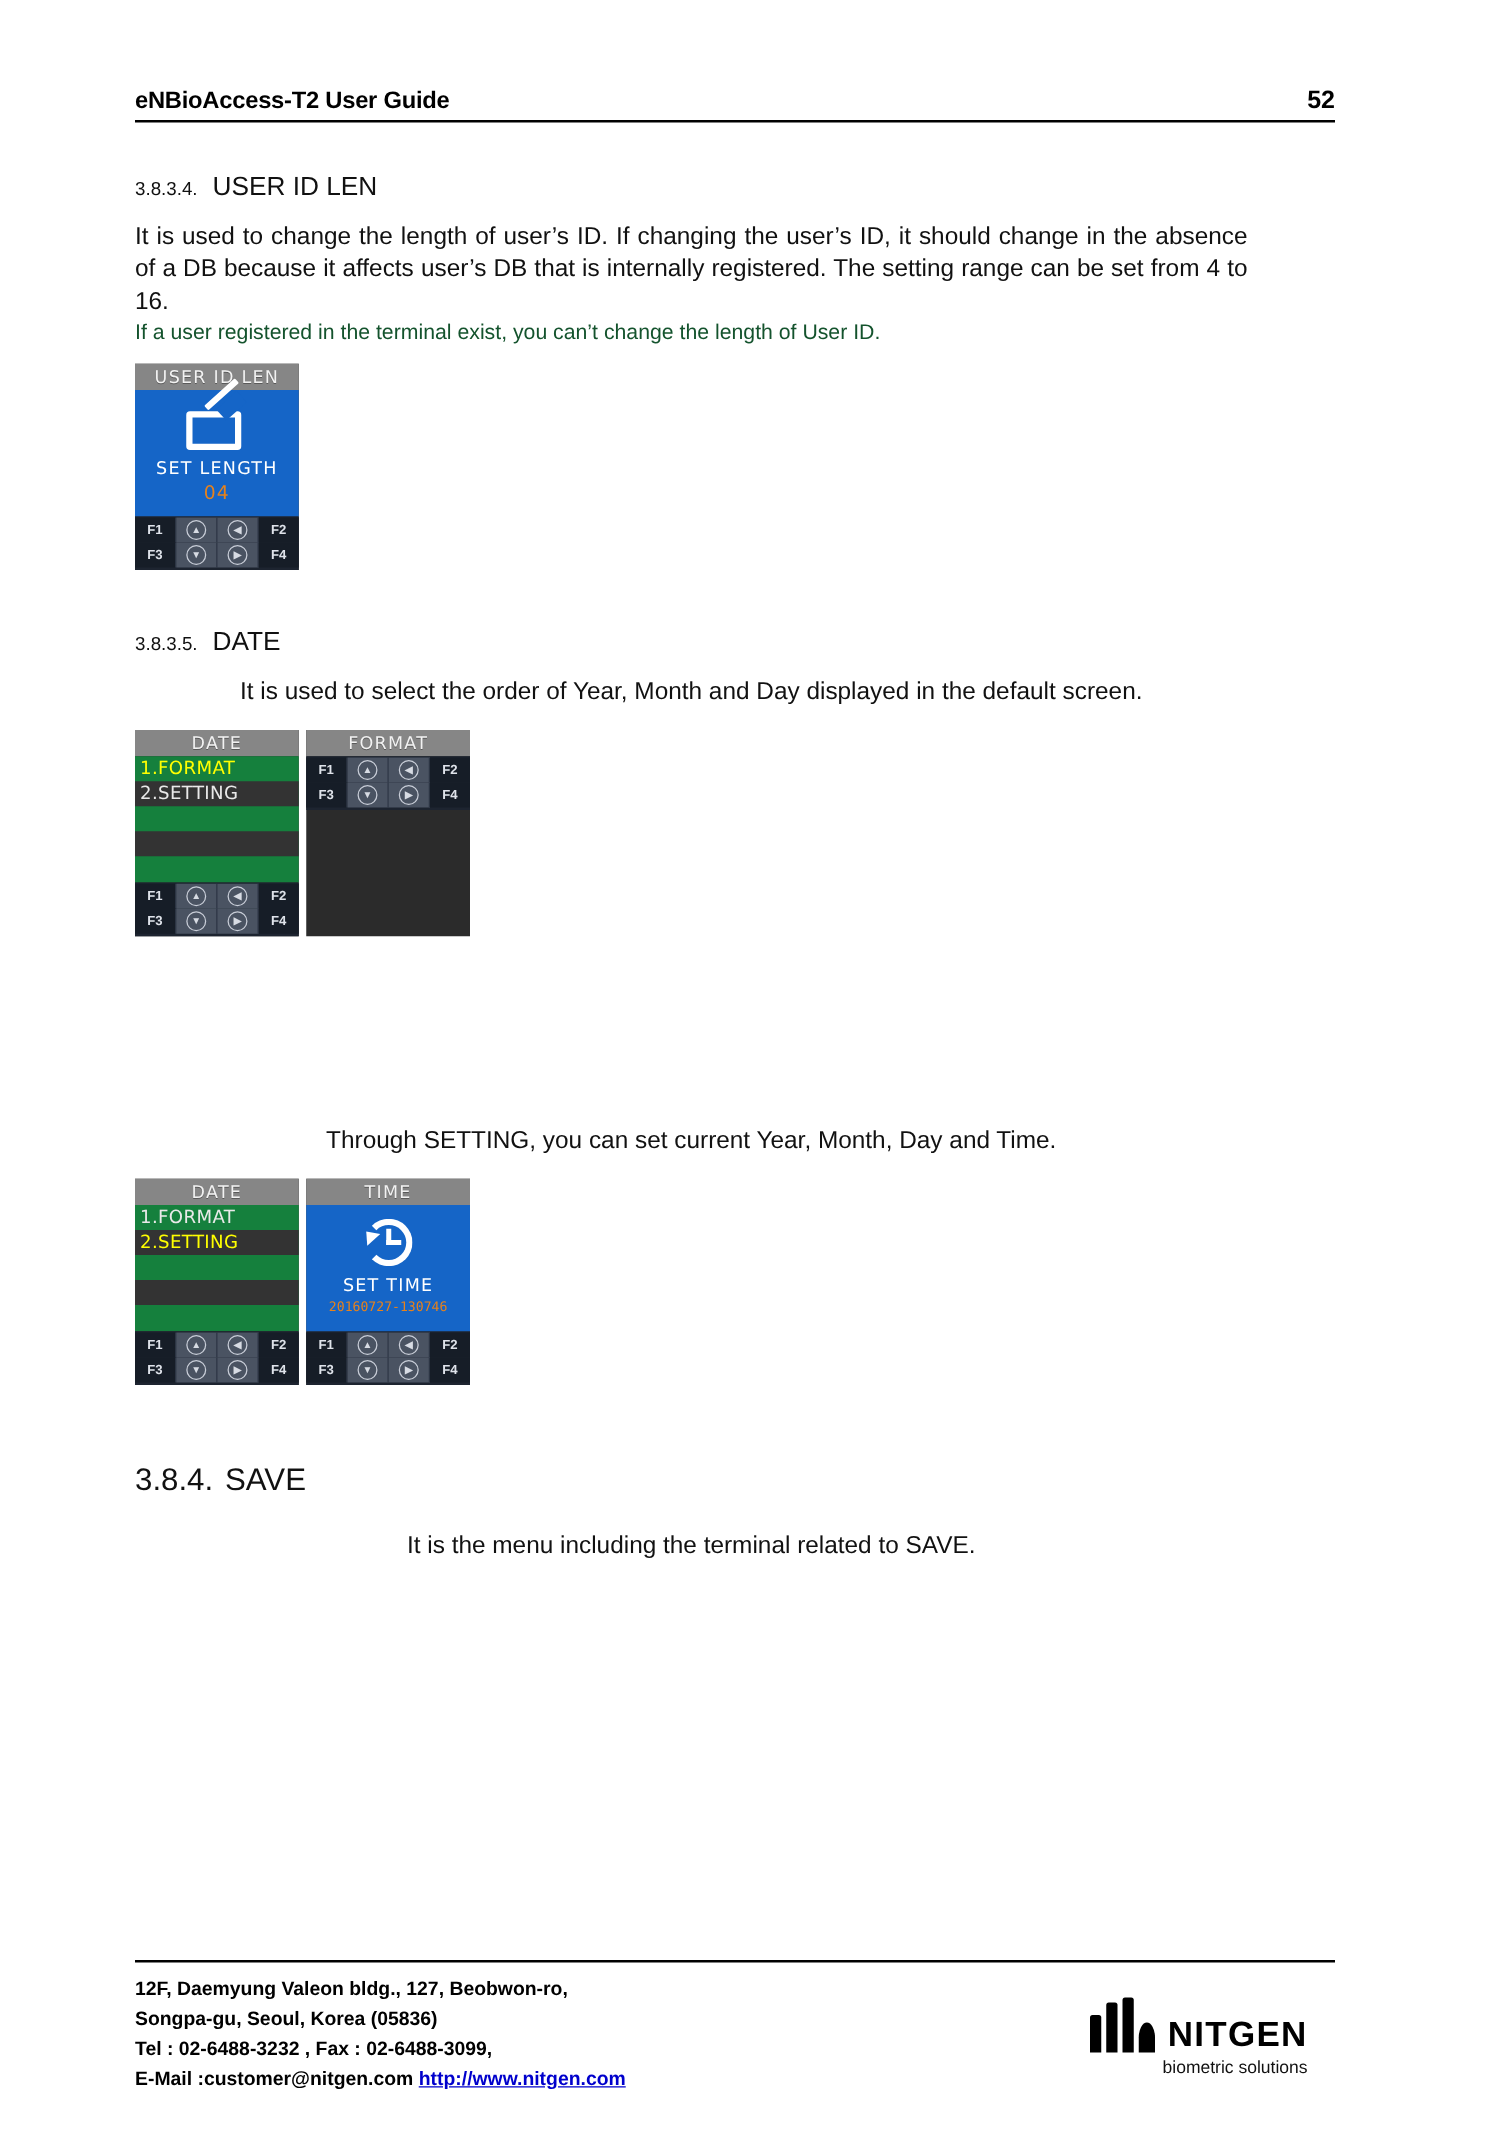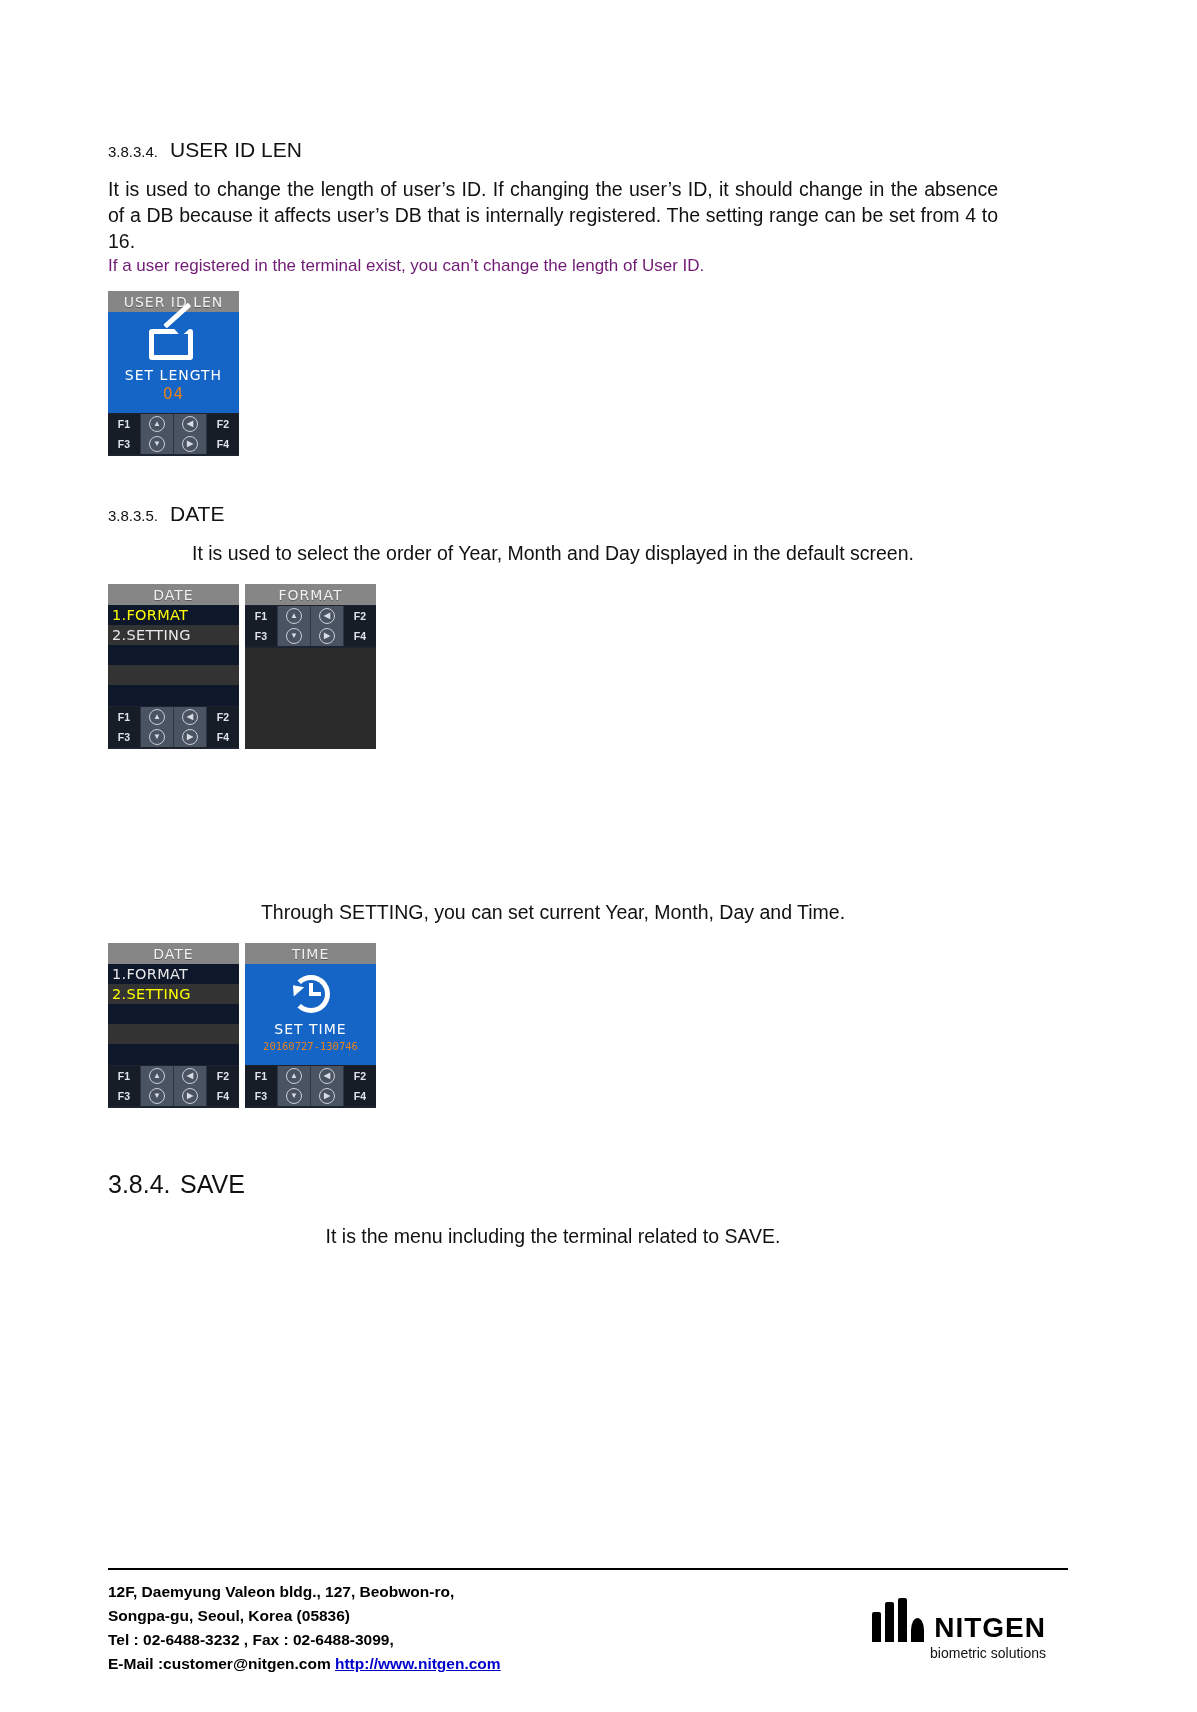--- a/index.html
+++ b/index.html
@@ -98,21 +98,21 @@
     margin: 0;
     text-align: justify;
     width: 890px;
   }
   p.body.nojust { text-align: center; }
 
   p.warn {
     font-family: "Liberation Sans", sans-serif;
     font-size: 17px;
     line-height: 23px;
-    color: #701a75;
+    color: #14532d;
     margin: 0;
   }
 
   .lines {
     font-family: "Liberation Sans", sans-serif;
     font-size: 19.5px;
     line-height: 26px;
     color: #111;
   }
 
@@ -237,21 +237,21 @@
     width: 0; height: 0;
     border-left: 7px solid transparent;
     border-right: 7px solid transparent;
     border-bottom: 9px solid #ffffff;
     transform: rotate(-42deg);
   }
 
   
   .dev-body-list {
     height: 101px;
-    background: #0f172a;
+    background: #15803d;
     display: flex;
     flex-direction: column;
   }
   .dev-row {
     height: 20px;
     display: flex;
     align-items: center;
     padding-left: 4px;
     font-size: 14.5px;
     color: #e9e9e9;
@@ -373,20 +373,24 @@
     text-align: right;
   }
 
   .spacer-tall { height: 150px; }
 </style>
 </head>
 <body>
 
 <div class="page">
 
+  <div class="header">
+    <div class="header-title">eNBioAccess-T2 User Guide</div>
+    <div class="header-page">52</div>
+  </div>
 
   <div class="content">
 
     <div class="h4">
       <span class="num">3.8.3.4.</span><span class="txt">USER ID LEN</span>
     </div>
 
     <p class="body">It is used to change the length of user’s ID. If changing the user’s ID, it should change in the absence of a DB because it affects user’s DB that is internally registered. The setting range can be set from 4 to 16.</p>
     <p class="warn">If a user registered in the terminal exist, you can’t change the length of User ID.</p>
 

